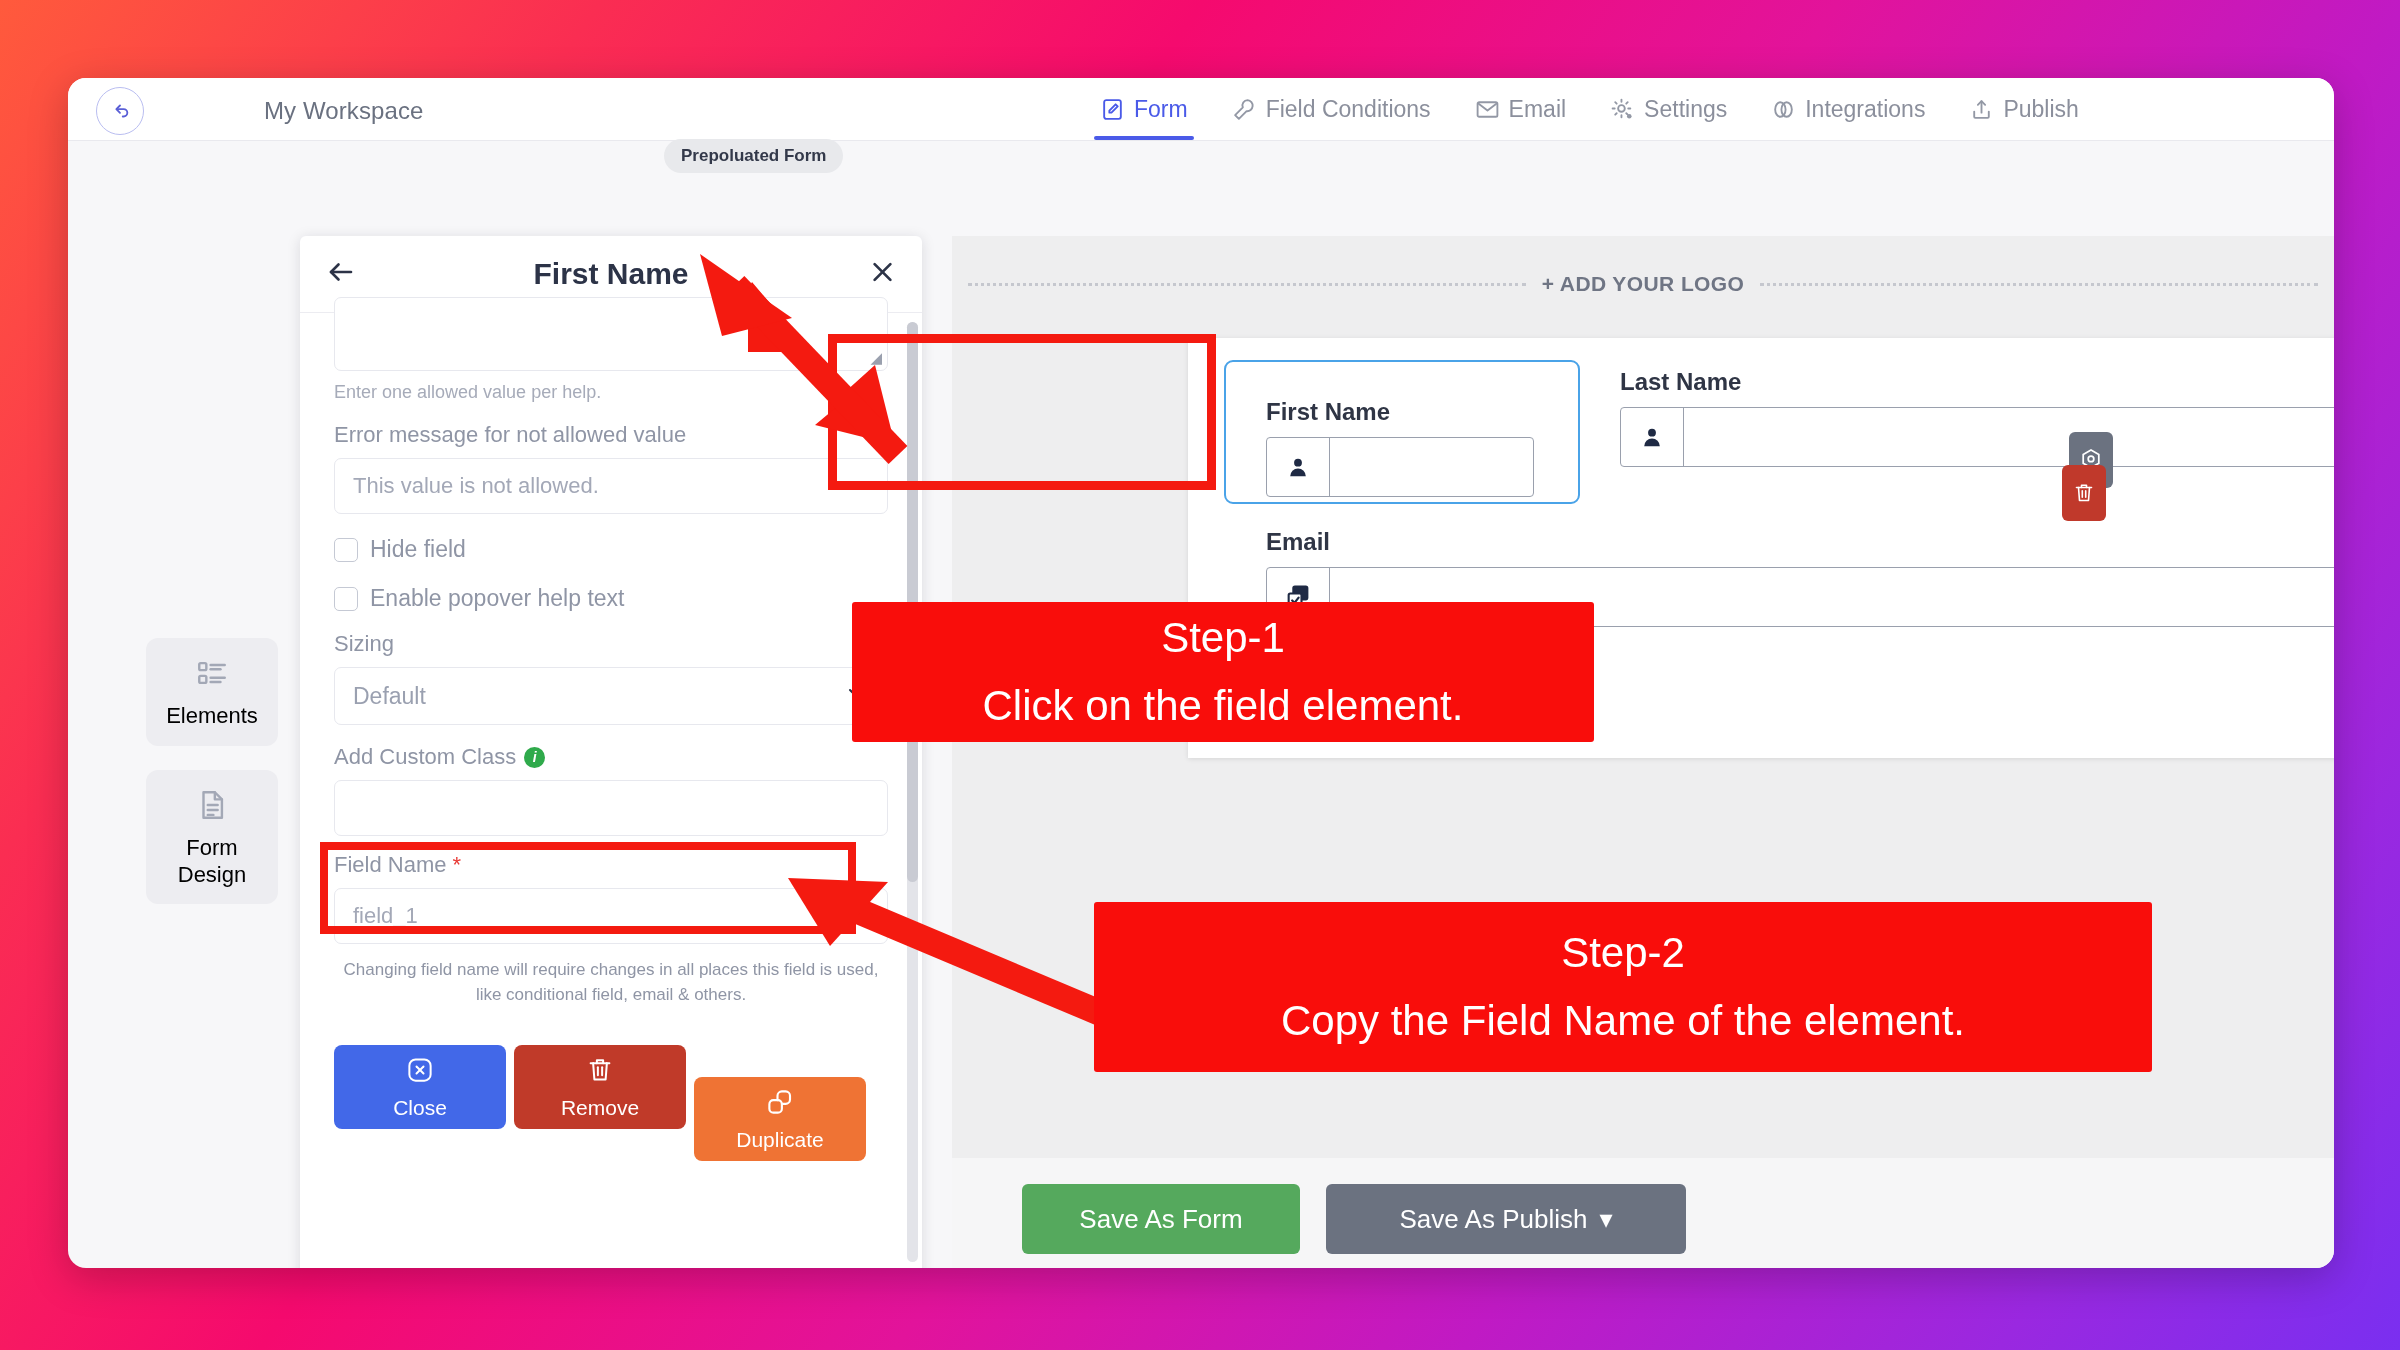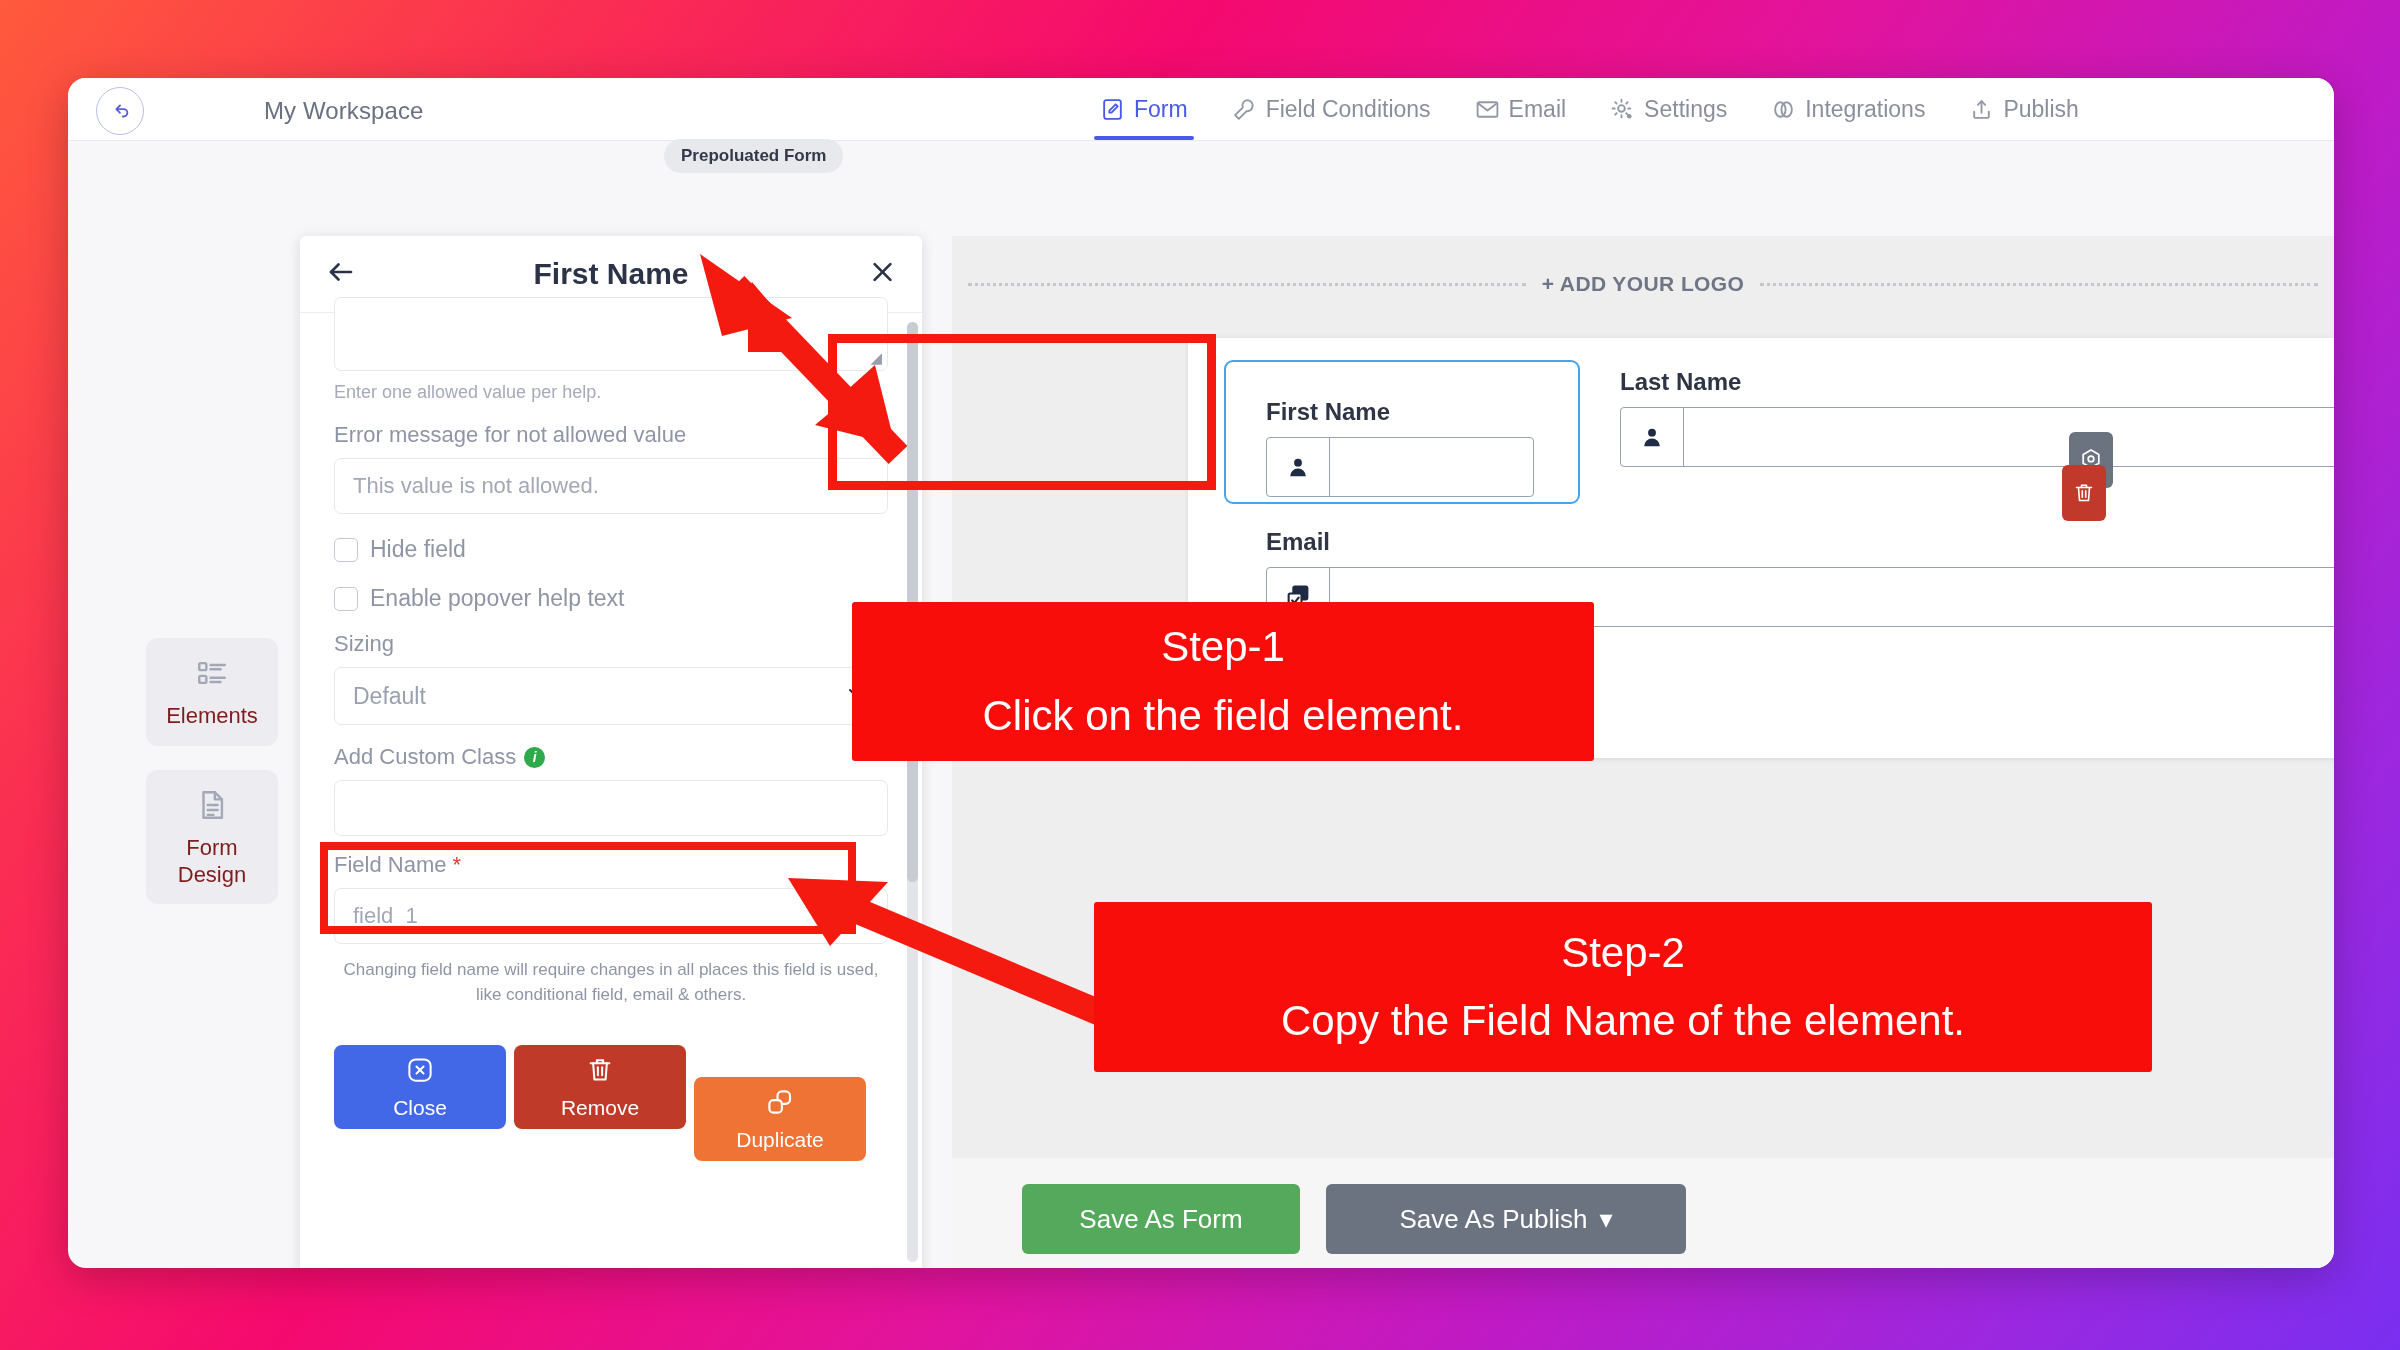--- a/index.html
+++ b/index.html
@@ -46,21 +46,21 @@
   .tab.active::after{
     content:"";position:absolute;left:16px;right:16px;bottom:0;height:4px;background:#4a5ae8;border-radius:2px;
   }
 
   
   .rail{position:absolute;left:78px;top:560px;display:flex;flex-direction:column;gap:24px;}
   .rail-item{
     width:124px;padding:18px 4px 16px;border-radius:12px;background:#ededf1;
     display:flex;flex-direction:column;align-items:center;gap:9px;cursor:pointer;
   }
-  .rail-item .rlabel{font-size:22px;color:#7f1d1d;line-height:1.22;text-align:center;}
+  .rail-item .rlabel{font-size:22px;color:#000000;line-height:1.22;text-align:center;}
 
   
   .panel{
     position:absolute;left:232px;top:158px;width:622px;height:1060px;background:#fff;
     border-radius:6px;box-shadow:0 2px 14px rgba(20,20,40,.13);overflow:hidden;
   }
   .panel-head{
     position:relative;height:76px;border-bottom:1px solid #ececf1;display:flex;align-items:center;
   }
   .panel-head .ph-back{position:absolute;left:26px;top:50%;transform:translateY(-50%);cursor:pointer;}
@@ -153,21 +153,21 @@
   
   .hl-field{
     position:absolute;left:1104px;top:256px;width:580px;height:210px;border:9px solid #f41a10;box-sizing:border-box;
   }
   .step-box{
     position:absolute;background:#f90d0b;color:#fff;text-align:center;border-radius:3px;
     display:flex;flex-direction:column;align-items:center;justify-content:center;
   }
   .step-title{font-size:42px;line-height:1.1;}
   .step-sub{font-size:42px;line-height:1.1;margin-top:22px;}
-  #step1{left:852px;top:602px;width:742px;height:159px;}
+  #step1{left:852px;top:602px;width:742px;height:140px;}
   #step2{left:1094px;top:902px;width:1058px;height:170px;}
 
   .arrow{position:absolute;pointer-events:none;}
 
   
   .bottombar{position:absolute;left:884px;right:0;bottom:0;height:110px;background:#f6f6f7;}
   .sbtn{
     position:absolute;top:26px;height:70px;border-radius:6px;display:flex;align-items:center;justify-content:center;
     color:#fff;font-size:26px;cursor:pointer;
   }

